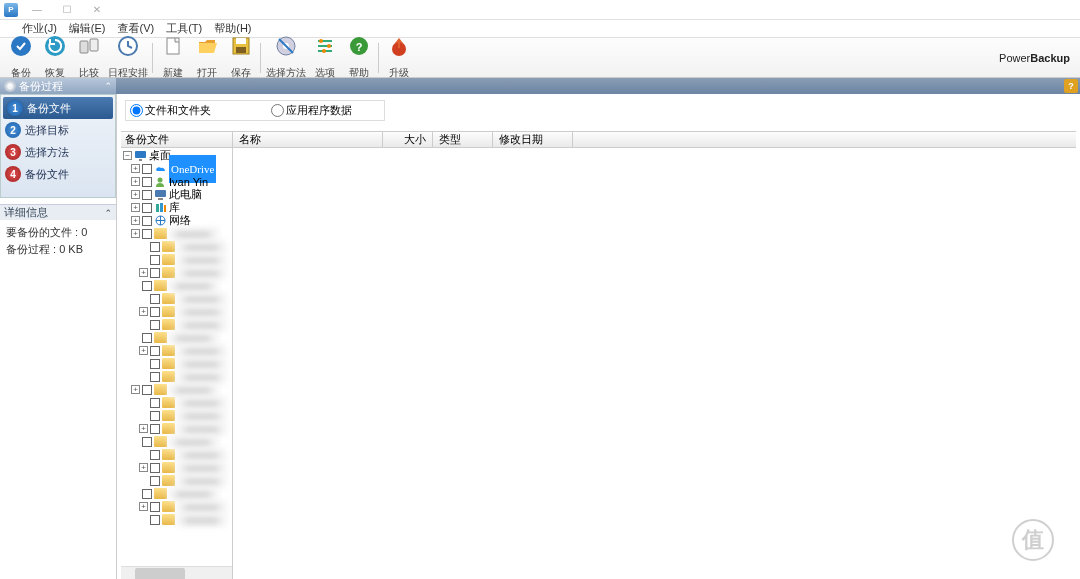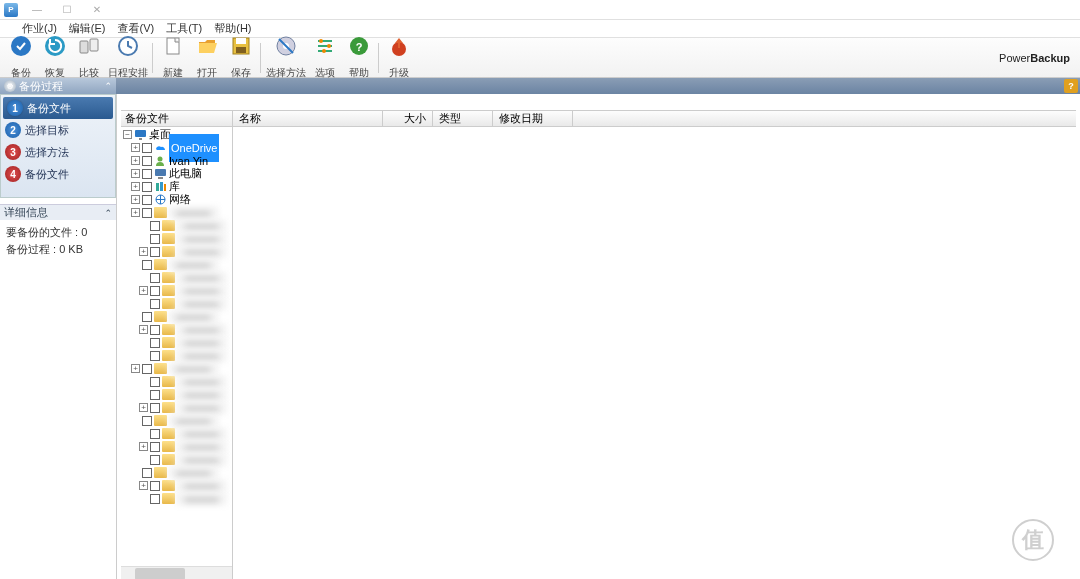--- a/index.html
+++ b/index.html
@@ -62,21 +62,21 @@
 .listcol { flex:1; display:flex; flex-direction:column;}
 .listhdr { padding:0;align-items:flex-end;}
 .listhdr span { border-right:1px solid #ccc; padding:0 6px; height:100%; display:flex; align-items:center;}
 .listbody { flex:1; background:#fff;}
 .treebody { flex:1; overflow:auto; padding:1px 0; position:relative;}
 .node { display:flex; align-items:center; height:13px; font-size:11px; white-space:nowrap; padding-left:2px;}
 .node .exp { width:9px; height:9px; border:1px solid #888; display:flex;align-items:center;justify-content:center; font-size:8px; line-height:1; margin-right:2px; color:#555;}
 .node .chk { width:10px; height:10px; border:1px solid #666; margin-right:2px; background:#fff;}
 .node .fico { width:13px; height:11px; margin-right:2px; display:flex;align-items:center;justify-content:center;}
 .node .fold { background:linear-gradient(#fde08a,#e8b84a); border-radius:1px;}
-.node.sel .txt { background:#1e90ff; color:#fff; padding:8px 2px;}
+.node.sel .txt { background:#1e90ff; color:#fff; padding:8px 2px;font-family:Liberation Serif, serif;}
 .blurred .txt { filter: blur(3px); color:#999; background:#f0f0f0; padding:0 8px;}
 .treebody::-webkit-scrollbar{width:15px;height:15px;} 
 .scrollh { height:15px; background:#f0f0f0; border-top:1px solid #ddd; position:relative;}
 .scrollh .thumb { position:absolute; left:14px; top:1px; width:50px; height:12px; background:#cdcdcd; border-radius:2px;}
 
 
 .watermark-wrapper { position:absolute; right:20px; bottom:18px; display:flex; align-items:center; opacity:.4; pointer-events:none;}
 .watermark-circle { width:42px;height:42px;border:2px solid #888;border-radius:50%;display:flex;align-items:center;justify-content:center;font-size:22px;font-weight:bold;color:#888;margin-right:6px;}
 .watermark-text { font-size:22px; font-weight:bold; color:#888; letter-spacing:1px;}
 
@@ -249,20 +249,30 @@
       <span class="coll">⌃</span>
     </div>
     <div class="side-detail">
       <div><span>要备份的文件 :</span> <span>0</span></div>
       <div><span>备份过程 :</span> <span>0 KB</span></div>
     </div>
   </div>
 
   <div class="content">
     <div class="choosebox">
+      <div class="radios">
+        <label>
+            <input type="radio" checked="" style=""> 
+            <span>文件和文件夹</span>
+          </label>
+        <label>
+            <input type="radio" style=""> 
+            <span>应用程序数据</span>
+          </label>
+      </div>
     </div>
 
     <div class="table-area">
 
       <div class="treecol">
         <div class="treehdr">备份文件</div>
         <div class="treebody" id="treebody">
             <div class="node" style="padding-left:2px">
               <span class="exp">−</span>
               <span class="fico">

